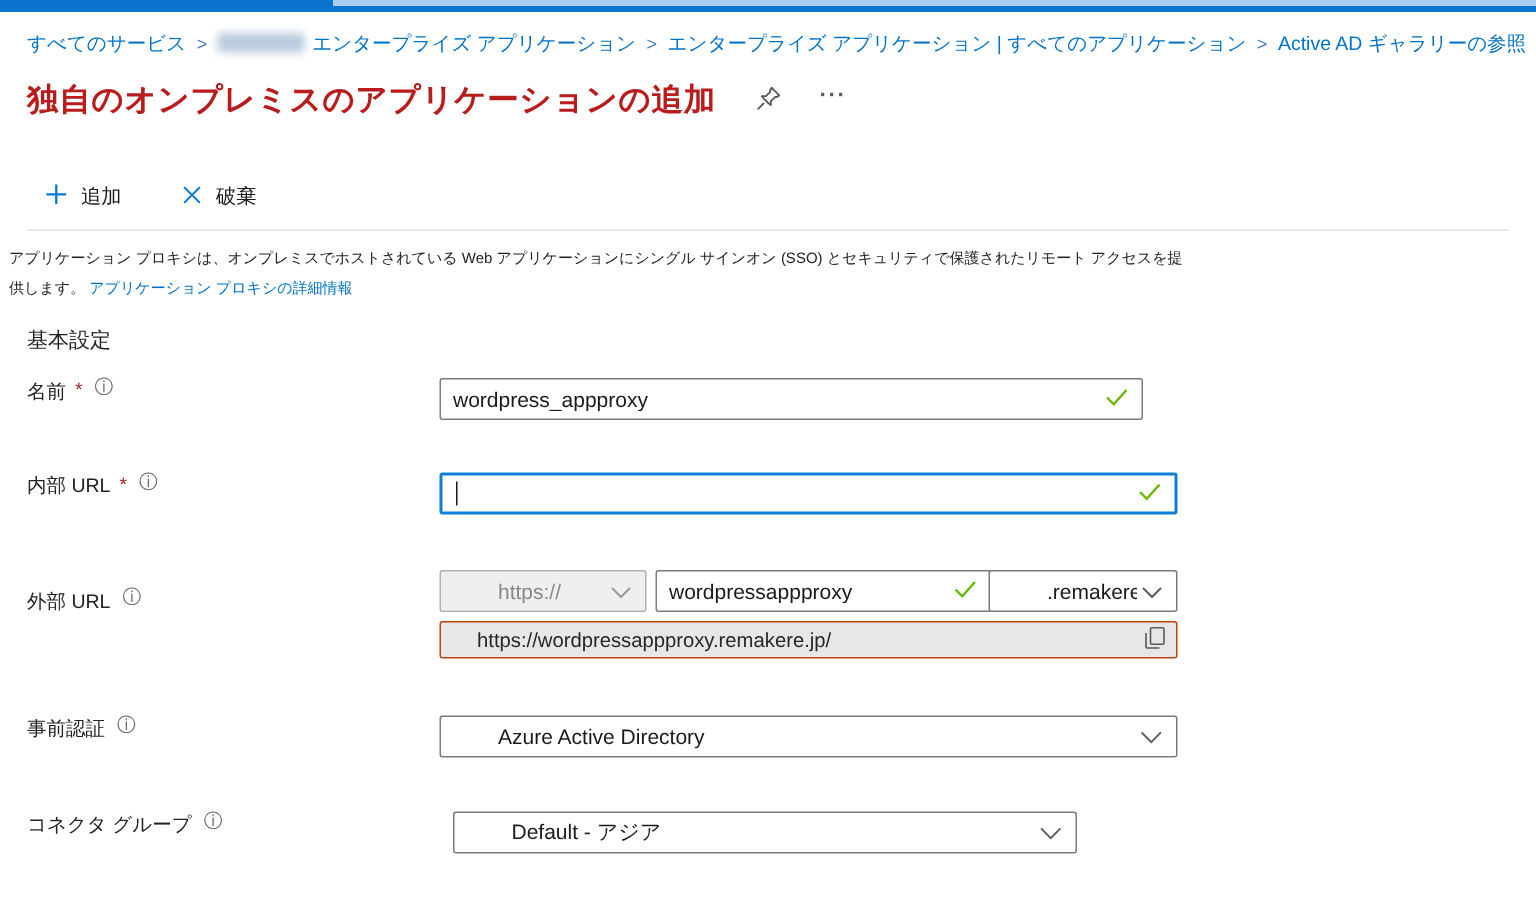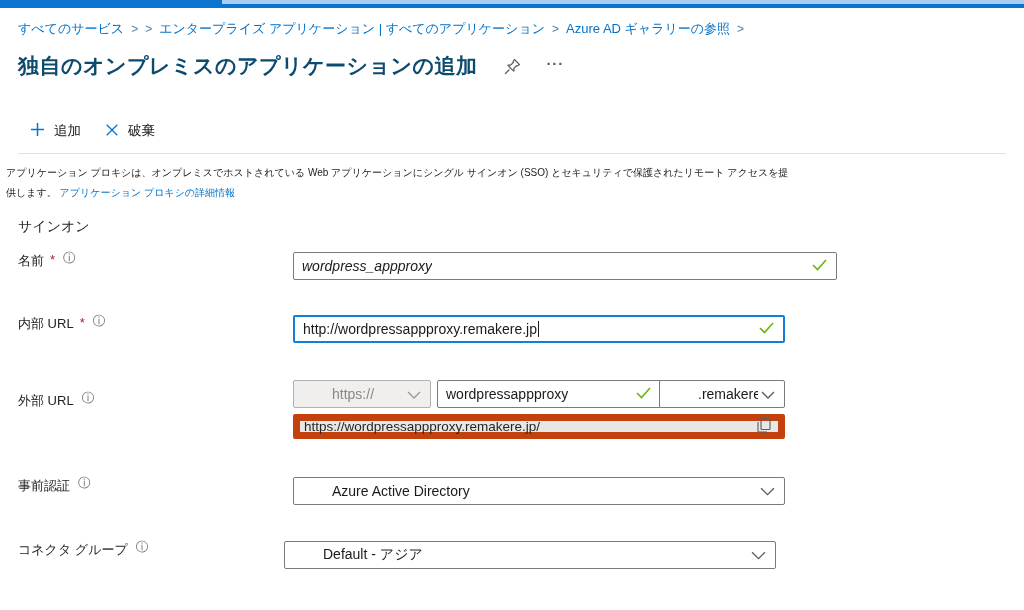--- a/index.html
+++ b/index.html
@@ -15,26 +15,26 @@
   .topbar-light{position:absolute;left:222px;top:0;width:802px;height:4px;background:#a9cdf1;}
 
   
   .breadcrumb{position:absolute;left:18px;top:20px;height:18px;display:flex;align-items:center;gap:7px;font-size:13px;white-space:nowrap;}
   .crumb{color:#0072c9;cursor:pointer;}
   .crumb-sep{color:#4d7eb3;font-size:12px;}
   .redacted{display:inline-block;width:58px;height:13px;background:#b9cbde;border-radius:2px;filter:blur(3px);vertical-align:-2px;margin-right:5px;}
 
   
   .page-title-row{position:absolute;left:18px;top:52px;display:flex;align-items:center;}
-  .page-title{font-size:21px;font-weight:bold;color:#0c4a6e;letter-spacing:.5px;}
+  .page-title{font-size:21px;font-weight:bold;color:#b91c1c;letter-spacing:.5px;}
   .pin-icon{margin-left:26px;margin-top:4px;cursor:pointer;}
   .more-icon{margin-left:24px;color:#5c5b58;font-size:15px;font-weight:bold;letter-spacing:1px;cursor:pointer;margin-top:-6px;}
 
   
-  .toolbar{position:absolute;left:30px;top:116px;height:30px;display:flex;align-items:center;gap:24px;}
+  .toolbar{position:absolute;left:30px;top:116px;height:30px;display:flex;align-items:center;gap:40px;}
   .toolbar-btn{display:flex;align-items:center;gap:9px;font-size:13.5px;color:#1b1a19;cursor:pointer;}
   .divider{position:absolute;left:18px;top:153px;width:988px;height:1px;background:#e3e1df;}
 
   
   .intro{position:absolute;left:6px;top:163px;width:792px;font-size:10px;line-height:20px;color:#24231f;}
   .intro a{color:#0072c9;text-decoration:none;cursor:pointer;}
 
   .section-title{position:absolute;left:18px;top:218px;font-size:14px;color:#24231f;}
 
   
@@ -45,37 +45,38 @@
   
   .ctl{position:absolute;box-sizing:border-box;height:28px;background:#fff;border:1px solid #7a7a7a;border-radius:2px;display:flex;align-items:center;font-size:14px;color:#1b1a19;padding:0 8px;}
   .ctl .val{overflow:hidden;white-space:nowrap;}
   .ctl.focused{border:2px solid #0f7fda;}
   .check-icon{position:absolute;right:9px;top:50%;transform:translateY(-50%);}
   .chevron-icon{position:absolute;right:9px;top:50%;transform:translateY(-50%);}
   .ctl.select{cursor:pointer;padding-right:26px;padding-left:38px;}
   .ctl.disabled{background:#f1efee;border-color:#b3b0ad;color:#8a8886;cursor:default;}
   .caret{display:inline-block;width:1px;height:16px;background:#1b1a19;margin-left:1px;}
 
-  .readonly-bar{position:absolute;box-sizing:border-box;height:25px;background:#e7e7e7;border:7px solid #c2410c;border-radius:2px;display:flex;align-items:center;font-size:13.5px;color:#262626;padding:0 30px 0 4px;}
+  .readonly-bar{position:absolute;box-sizing:border-box;height:25px;background:#e7e7e7;border:1px solid #c2410c;border-radius:2px;display:flex;align-items:center;font-size:13.5px;color:#262626;padding:0 30px 0 24px;}
   .copy-icon{position:absolute;right:7px;top:50%;transform:translateY(-50%);cursor:pointer;}
 </style>
 </head>
 <body>
 
 <div class="topbar">
   <div class="topbar-light"></div>
 </div>
 
 <nav class="breadcrumb">
   <span class="crumb">すべてのサービス</span>
   <span class="crumb-sep">&gt;</span>
+  <span class="crumb"><span class="redacted"></span><span>エンタープライズ アプリケーション</span></span>
   <span class="crumb-sep">&gt;</span>
   <span class="crumb">エンタープライズ アプリケーション | すべてのアプリケーション</span>
   <span class="crumb-sep">&gt;</span>
-  <span class="crumb">Azure AD ギャラリーの参照</span>
+  <span class="crumb">Active AD ギャラリーの参照</span>
   <span class="crumb-sep">&gt;</span>
 </nav>
 
 <div class="page-title-row">
   <h1 class="page-title" style="margin:0;">独自のオンプレミスのアプリケーションの追加</h1>
   <span class="pin-icon">
     <svg width="19" height="19" viewBox="0 0 20 20" fill="none" stroke="#5c5b58" stroke-width="1.3" stroke-linejoin="round">
       <path d="M12 2.6 l5.4 5.4 -1.9 1.2 -1-0.2 -3 3 0 2.8 -1.7-1.3 -3.3-3.3 -1.3-1.7 2.8 0 3-3 -0.2-1z"></path>
       <path d="M6.3 13.7 L2.6 17.4" stroke-linecap="round"></path>
     </svg>
@@ -98,43 +99,42 @@
         <path d="M2 2 L14 14 M14 2 L2 14"></path>
       </svg>
     </span>
     <span>破棄</span>
   </div>
 </div>
 <div class="divider"></div>
 
 <p class="intro" style="margin:0;"><span>アプリケーション プロキシは、オンプレミスでホストされている Web アプリケーションにシングル サインオン (SSO) とセキュリティで保護されたリモート アクセスを提供します。</span> <a>アプリケーション プロキシの詳細情報</a></p>
 
-<div class="section-title">サインオン</div>
+<div class="section-title">基本設定</div>
 
 <div class="field-label" style="top:252px;">
   <span>名前</span>
     <span class="req">*</span>
   <span class="info-icon">ⓘ</span>
 </div>
-<div class="ctl" style="left:293px;top:252px;width:544px;font-style:italic;">
+<div class="ctl" style="left:293px;top:252px;width:469px;">
   <span class="val">wordpress_appproxy</span>
   <span class="check-icon">
     <svg width="15" height="12" viewBox="0 0 15 12" fill="none" stroke="#6bb700" stroke-width="1.6">
         <path d="M1 6 L5.5 10.5 L14 1"></path>
       </svg>
   </span>
 </div>
 
 <div class="field-label" style="top:315px;">
   <span>内部 URL</span>
     <span class="req">*</span>
   <span class="info-icon">ⓘ</span>
 </div>
 <div class="ctl focused" style="left:293px;top:315px;width:492px;">
-  <span class="val">http://wordpressappproxy.remakere.jp</span>
     <span class="caret"></span>
   <span class="check-icon">
     <svg width="15" height="12" viewBox="0 0 15 12" fill="none" stroke="#6bb700" stroke-width="1.6">
         <path d="M1 6 L5.5 10.5 L14 1"></path>
       </svg>
   </span>
 </div>
 
 <div class="field-label" style="top:380px;margin-top:12px;">
   <span>外部 URL</span>
@@ -184,20 +184,20 @@
     <svg width="15" height="9" viewBox="0 0 14 8" fill="none" stroke="#5c5b58" stroke-width="1.2">
         <path d="M1 1 L7 7 L13 1"></path>
       </svg>
   </span>
 </div>
 
 <div class="field-label" style="top:541px;">
   <span>コネクタ グループ</span>
   <span class="info-icon">ⓘ</span>
 </div>
-<div class="ctl select" style="left:284px;top:541px;width:492px;text-align:right;">
+<div class="ctl select" style="left:302px;top:541px;width:416px;text-align:right;">
   <span class="val">Default - アジア</span>
   <span class="chevron-icon">
     <svg width="15" height="9" viewBox="0 0 14 8" fill="none" stroke="#5c5b58" stroke-width="1.2">
         <path d="M1 1 L7 7 L13 1"></path>
       </svg>
   </span>
 </div>
 
 </body></html>

